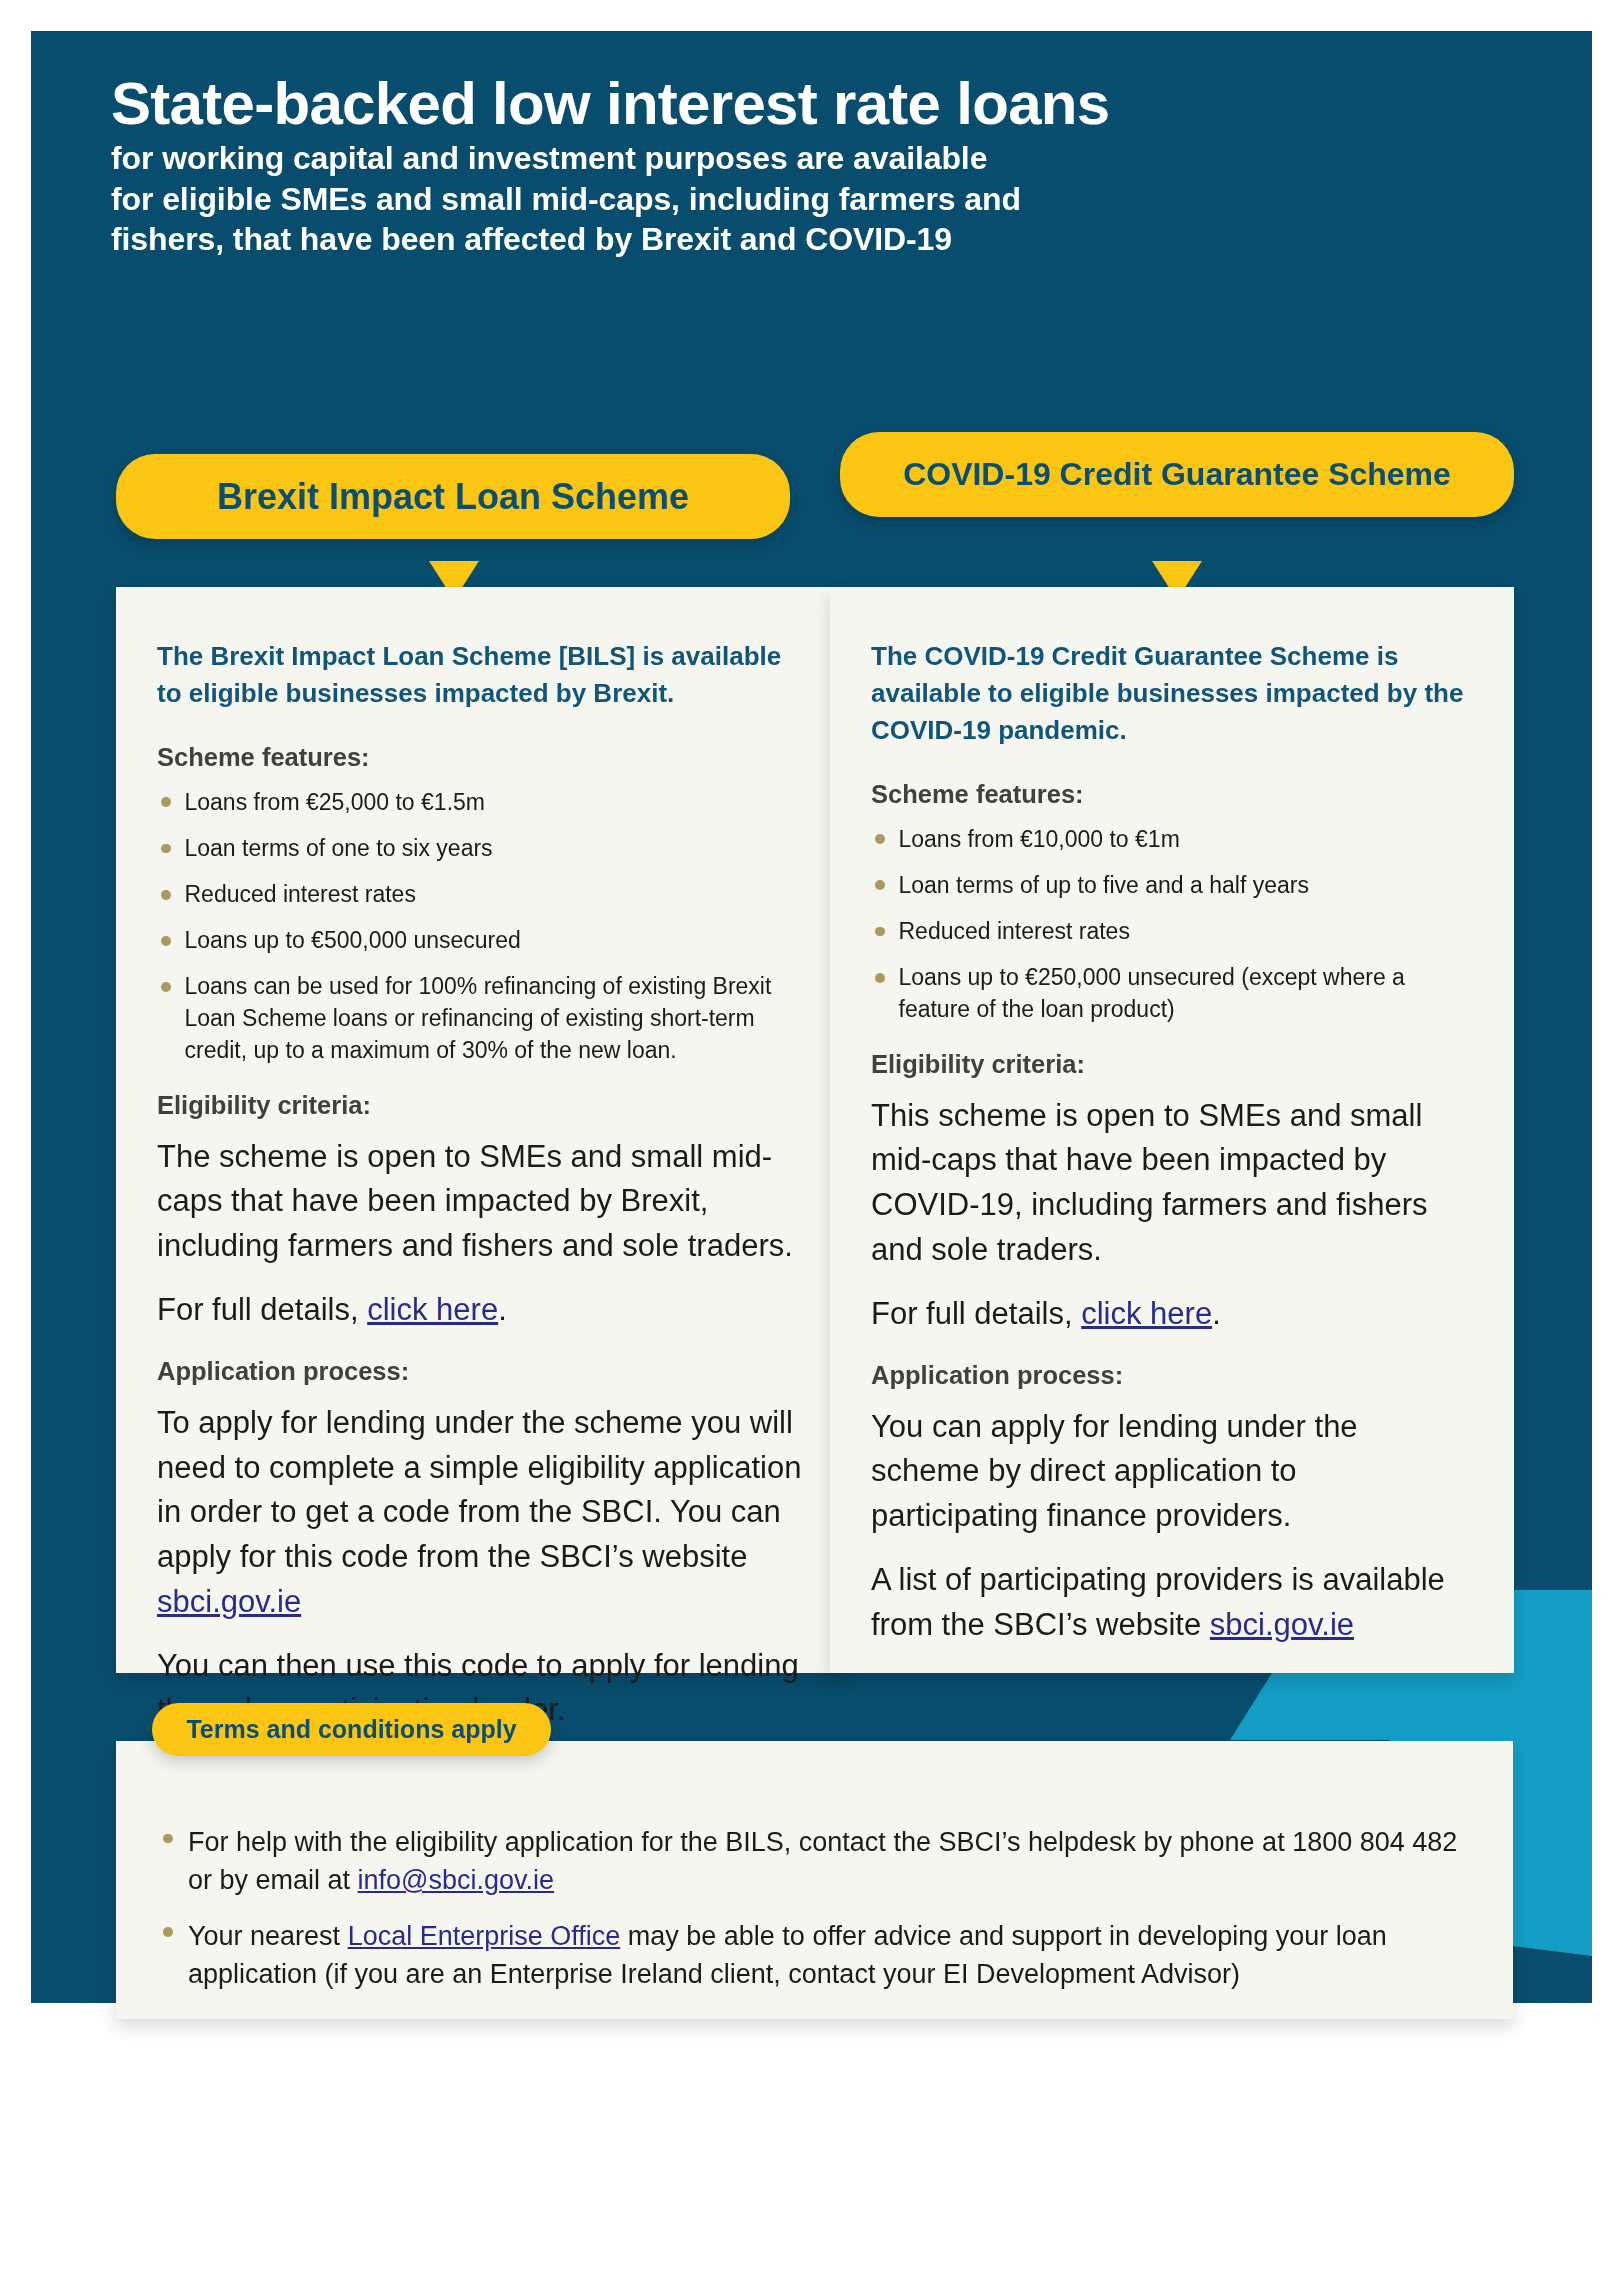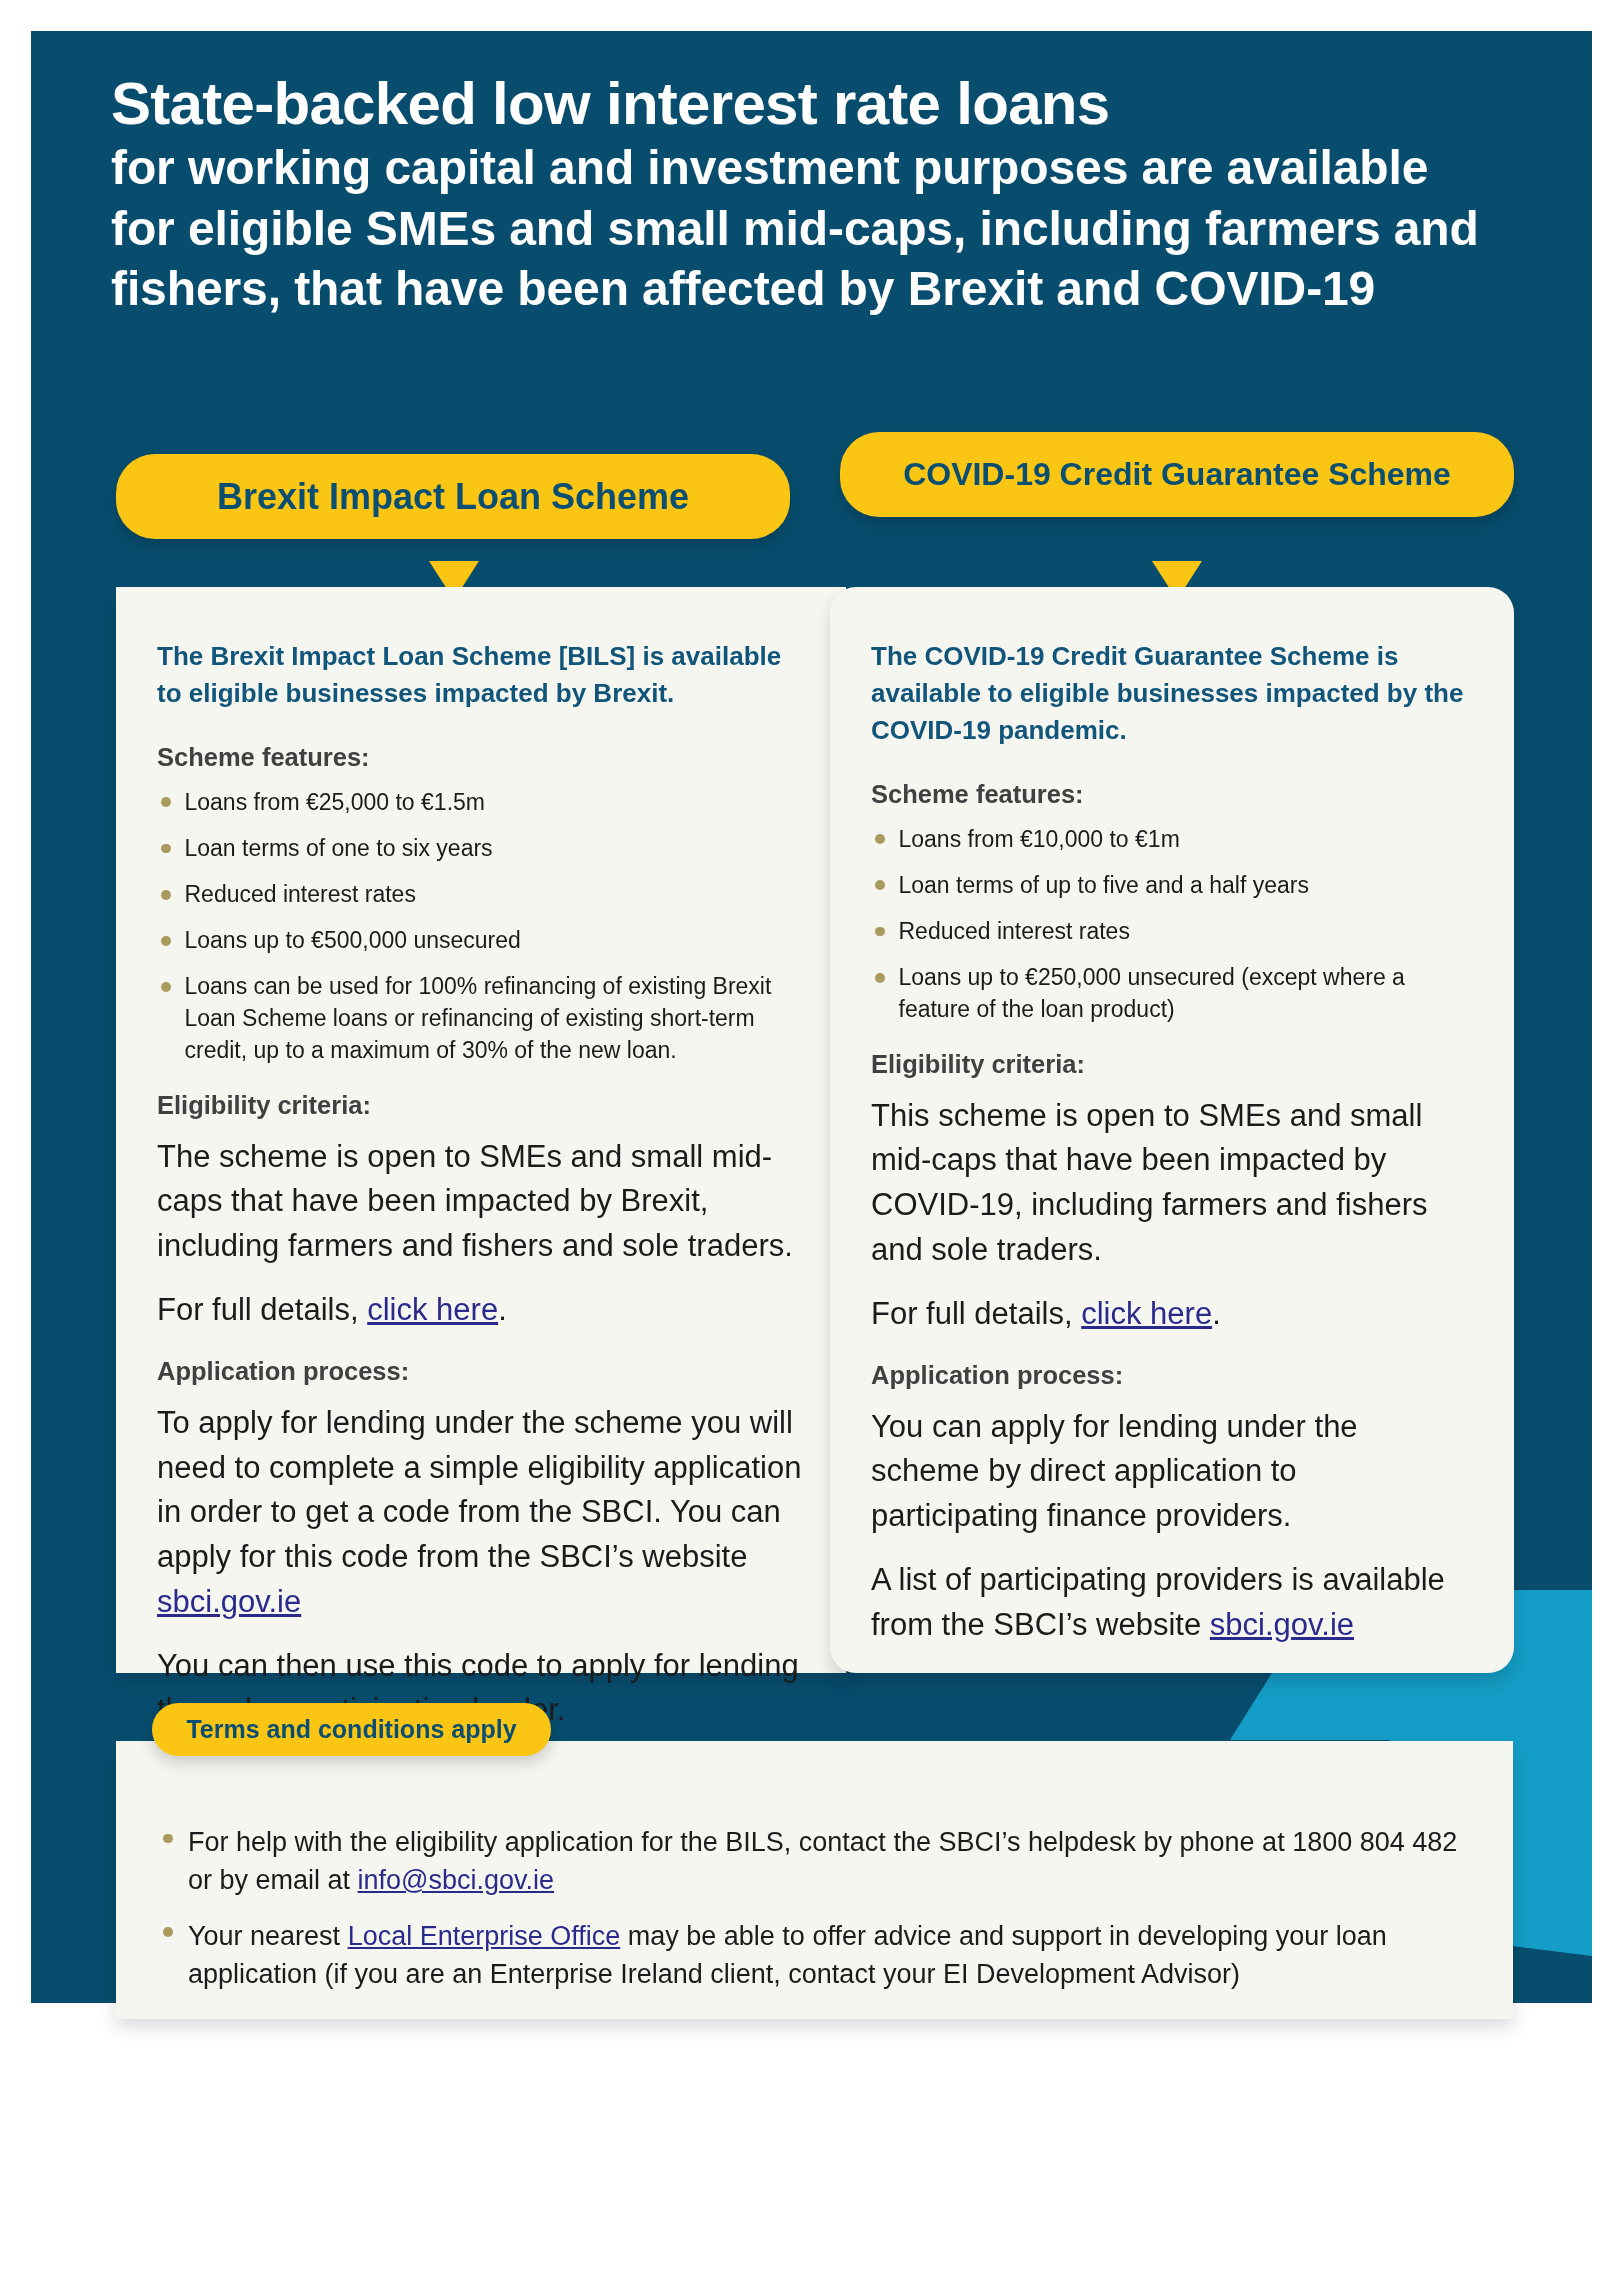--- a/index.html
+++ b/index.html
@@ -33,21 +33,21 @@
     position:absolute;left:1407px;top:1590px;width:185px;height:79px;
     background:#0a4763;
     clip-path:polygon(0 0,100% 0,100% 40%,28% 100%);
   }
 
   
   .header{position:absolute;left:111px;top:72px;width:1427px;color:#ffffff;}
   .h-title{
     font-size:60px;font-weight:bold;line-height:1.06;letter-spacing:-0.7px;margin:0 0 2.6px 0;
   }
-  .h-sub{font-size:48px;font-weight:600;line-height:1.26;margin:0;letter-spacing:-0.1px;}
+  .h-sub{font-size:32px;font-weight:600;line-height:1.26;margin:0;letter-spacing:-0.1px;}
 
   
   .pill{
     position:absolute;background:#fbc513;border-radius:39px;
     display:flex;align-items:center;justify-content:center;
     color:#0a4f72;font-weight:bold;
     box-shadow:0 6.5px 14.4px rgba(0,0,0,0.18);
   }
   .pill-left{left:116px;top:432px;width:674px;height:85px;font-size:36px;margin-top:22px;}
   .pill-right{left:840px;top:432px;width:674px;height:85px;font-size:32px;}
@@ -58,21 +58,21 @@
   }
   .tip-left{left:429px;top:561px;}
   .tip-right{left:1152px;top:561px;}
 
   
   .card{
     position:absolute;background:#f6f6f1;
     box-shadow:0 9.2px 17px rgba(0,0,0,0.14);
   }
   .card-left{left:116px;top:587px;width:730px;height:1086px;}
-  .card-right{left:830px;top:587px;width:684px;height:1086px;border-radius:26px;}
+  .card-right{left:830px;top:587px;width:684px;height:1086px;}
   .card-bottom{left:116px;top:1741px;width:1397px;height:278px;}
 
   .card-inner{padding:51px 43px 0 41px;}
 
   .lead{
     color:#11557a;font-weight:bold;font-size:26px;line-height:1.42;margin:0 0 29px 0;
   }
   .sec-head{
     color:#404040;font-weight:bold;font-size:25.5px;line-height:1.3;margin:0 0 13px 0;
   }

